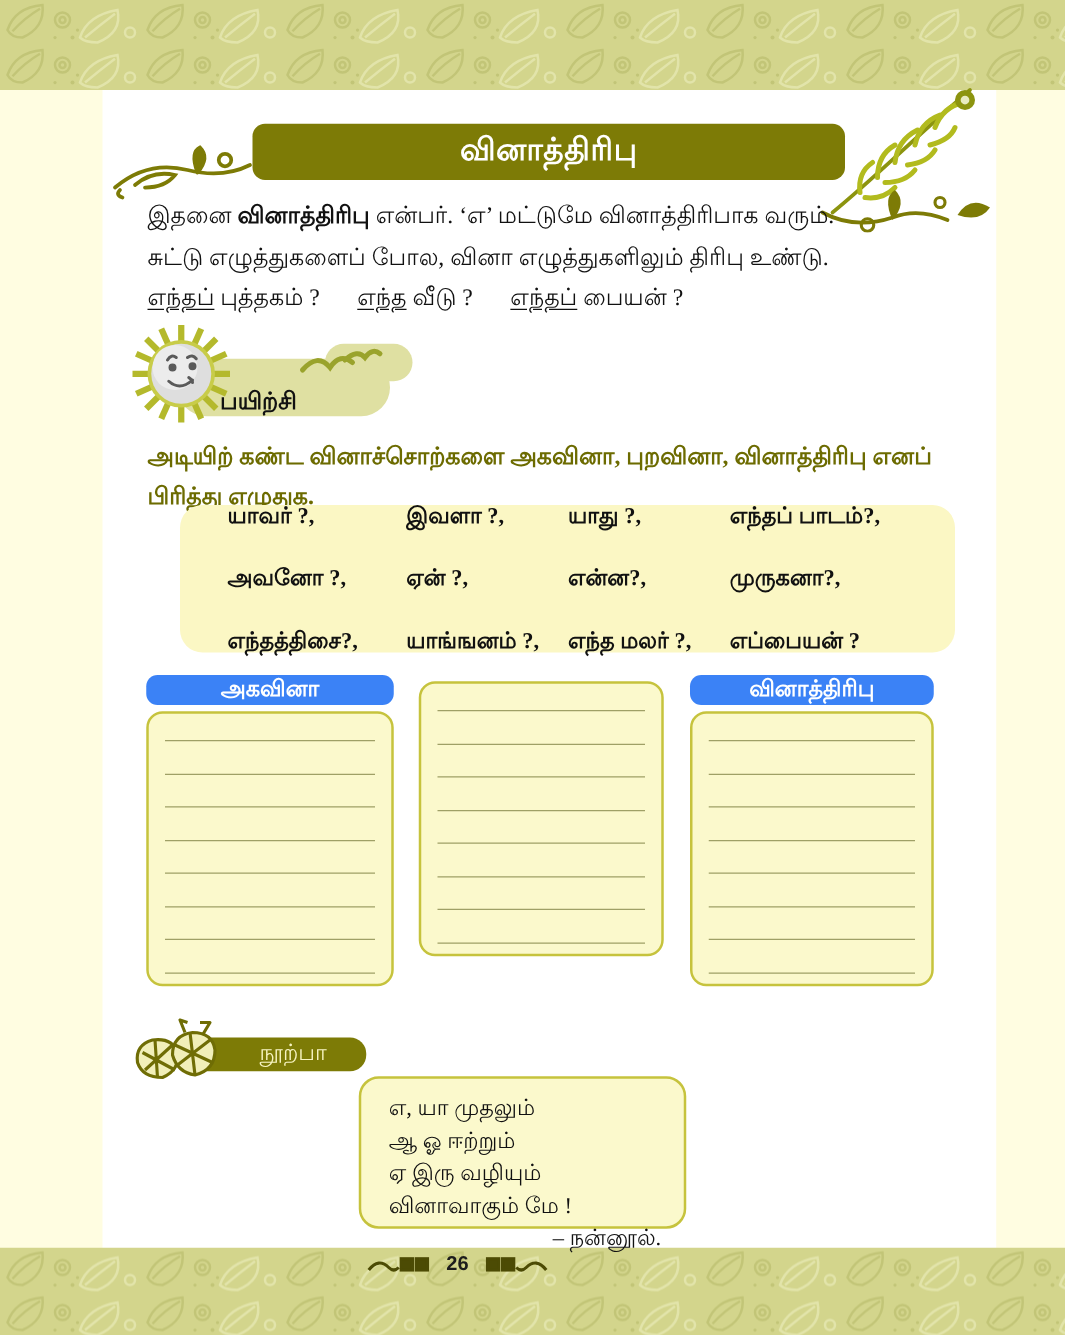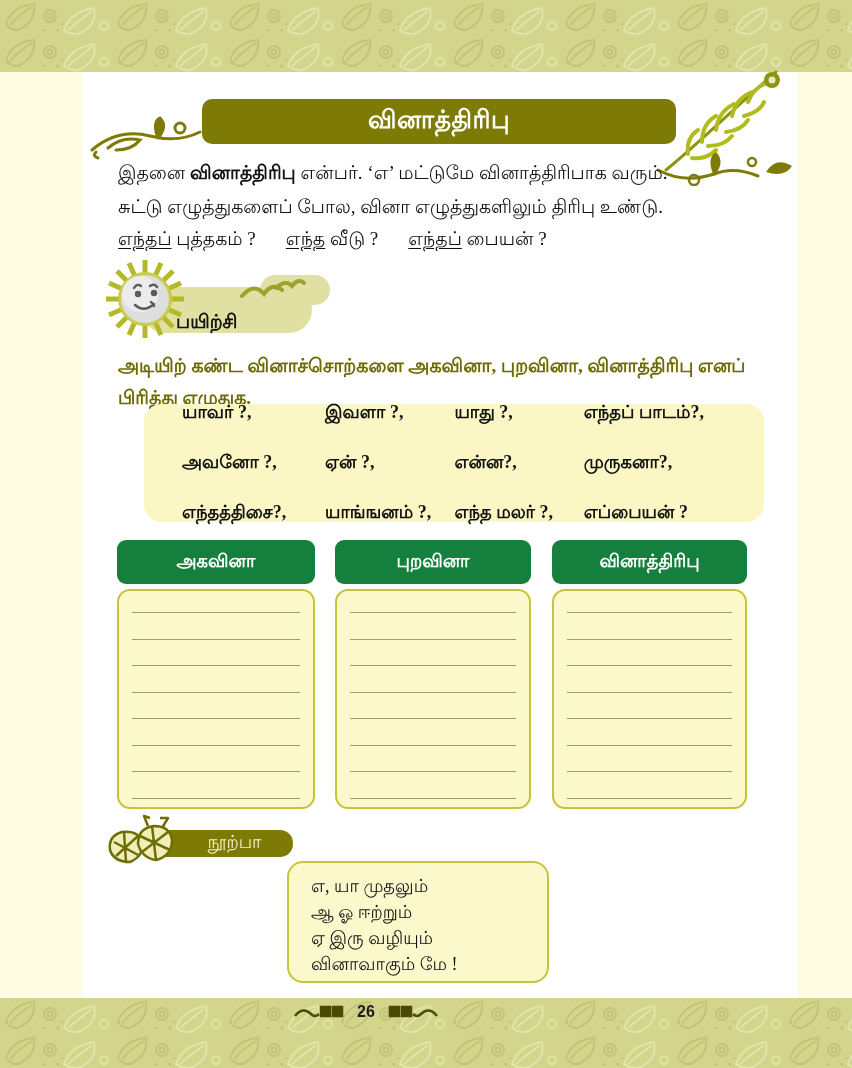--- a/index.html
+++ b/index.html
@@ -51,21 +51,21 @@
 
   
   .wordbox{position:absolute;left:125px;top:404px;width:620px;height:118px;
            background:#fbf7c4;border-radius:18px;z-index:4;
            display:grid;grid-template-columns:1.05fr .95fr .95fr 1.25fr;
            align-content:center;row-gap:27px;padding:6px 10px 6px 38px;box-sizing:border-box;margin-left:19px;}
   .wordbox span{font-size:18px;font-weight:bold;color:#111111;white-space:nowrap;}
 
   
   .col{position:absolute;z-index:4;top:540px;}
-  .col-h{height:44px;background:#15803d;border-radius:9px;display:flex;
+  .col-h{height:24px;background:#3b82f6;border-radius:9px;display:flex;
          align-items:center;justify-content:center;color:#ffffff;
          font-size:18px;font-weight:bold;}
   .col-box{margin-top:5px;height:220px;background:#fbf9cc;
            border:2px solid #c6c33d;border-radius:13px;box-sizing:border-box;}
   .rule{height:0;border-top:1.5px solid #9fa066;margin:25.5px 13px 0 13px;}
   .rule:first-child{margin-top:21px;}
   .col1{left:117px;width:198px;}
   .col2{left:335px;width:196px;}
   .col3{left:552px;width:195px;}
 
@@ -263,21 +263,20 @@
         <div class="rule"></div>
         <div class="rule"></div>
         <div class="rule"></div>
         <div class="rule"></div>
         <div class="rule"></div>
         <div class="rule"></div>
         <div class="rule"></div>
       </div>
   </div>
   <div class="col col2">
-    <div class="col-h">புறவினா</div>
     <div class="col-box">
         <div class="rule"></div>
         <div class="rule"></div>
         <div class="rule"></div>
         <div class="rule"></div>
         <div class="rule"></div>
         <div class="rule"></div>
         <div class="rule"></div>
         <div class="rule"></div>
       </div>
@@ -308,20 +307,21 @@
   </div>
   <div class="nurpa-pill">
     <span>நூற்பா</span>
   </div>
 
   <div class="versebox">
     <div>எ,  யா முதலும்</div>
     <div>ஆ ஓ ஈற்றும்</div>
     <div>ஏ  இரு வழியும்</div>
     <div>வினாவாகும் மே !</div>
+    <div class="attr">– நன்னூல்.</div>
   </div>
 
   <div class="footer">
     <svg width="52" height="16">
       <g fill="none" stroke="#4c4b04" stroke-width="2.5">
         <path d="M2 12 q8 -10 16 -2 q4 4 8 0"></path>
         <rect x="28" y="3" width="9" height="9" fill="#4c4b04"></rect>
         <rect x="40" y="3" width="9" height="9" fill="#4c4b04"></rect>
       </g>
     </svg>

